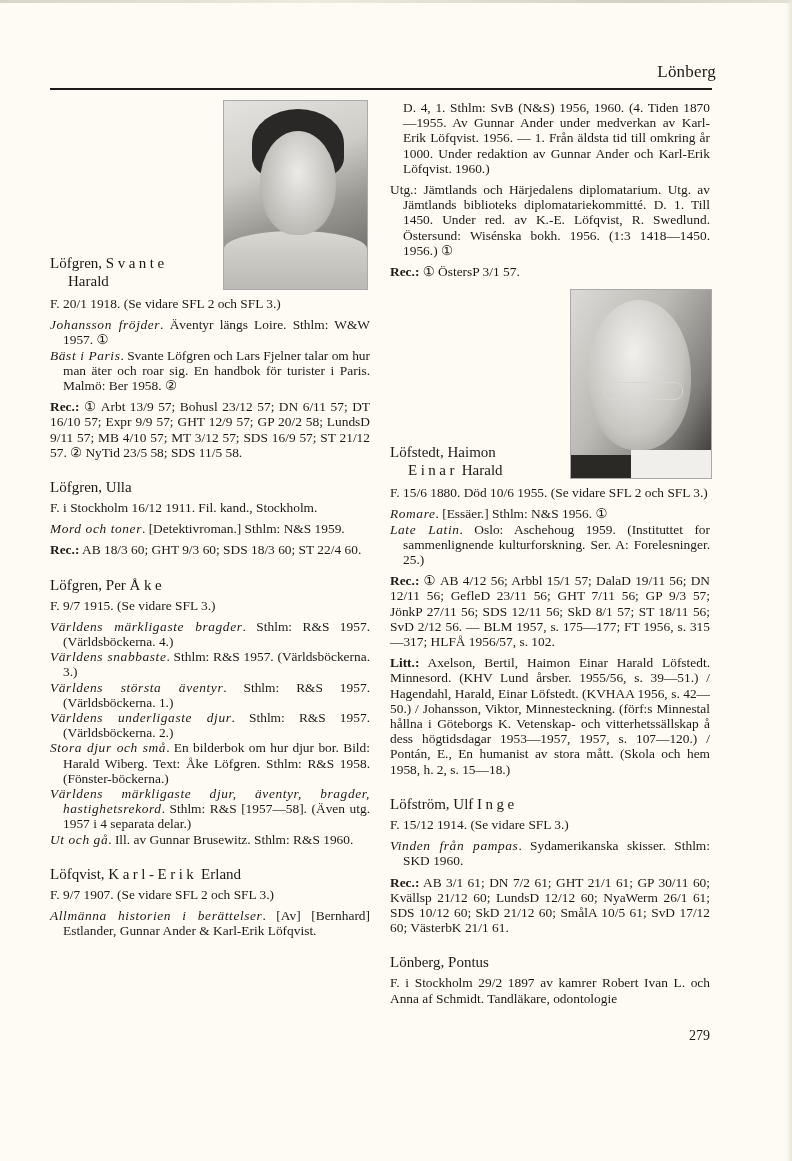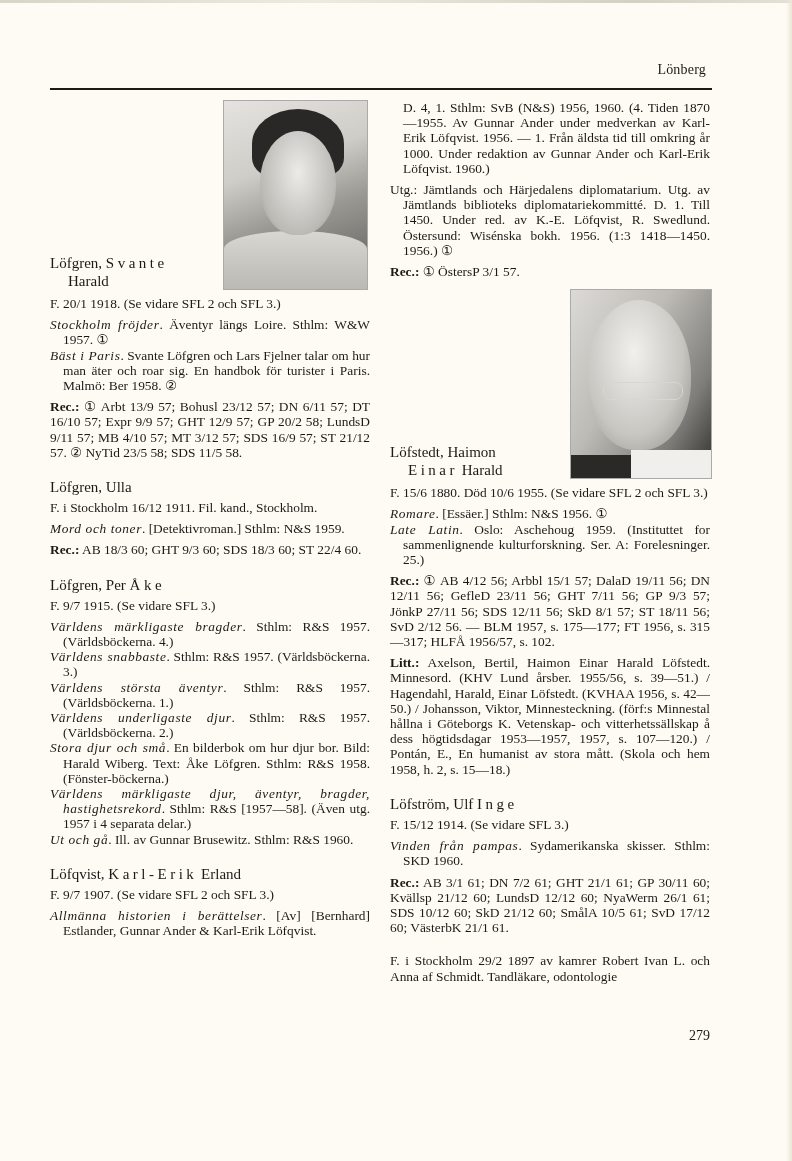--- a/index.html
+++ b/index.html
@@ -12,22 +12,22 @@
   }
   .page-edge-top {
     position: absolute; left: 0; top: 0; width: 792px; height: 3px;
     background: linear-gradient(90deg,#d8d4c8,#eeeae0 40%,#d4d0c4 80%,#e4e0d6);
   }
   .page-edge-right {
     position: absolute; right: 0; top: 0; width: 6px; height: 1161px;
     background: linear-gradient(90deg, rgba(255,255,255,0), #ece6d6);
   }
   .running-head {
-    position: absolute; left: 46px; top: 62px; width: 660px;
-    text-align: right; font-size: 14px; letter-spacing: 0.2px;
+    position: absolute; left: 56px; top: 62px; width: 660px;
+    text-align: right; font-size: 17px; letter-spacing: 0.2px;
   }
   .head-rule {
     position: absolute; left: 50px; top: 88px; width: 662px; height: 2px;
     background: #1c1a18;
   }
   .col { position: absolute; width: 320px; font-size: 13.4px; line-height: 15.2px; }
   .col-left { left: 50px; top: 100px; }
   .col-right { left: 390px; top: 100px; }
 
   .entry { margin-bottom: 18px; }
@@ -80,21 +80,21 @@
         <span class="indent2">Harald</span>
       </div>
       <div class="photo photo-1" style="margin-right:2px;">
         <div class="shirt"></div>
         <div class="hair"></div>
         <div class="face"></div>
       </div>
     </div>
     <p class="p">F. 20/1 1918. (Se vidare SFL 2 och SFL 3.)</p>
     <div class="hang-block">
-      <p class="hang"><span class="it">Stockholm fröjder</span><span>. Äventyr längs Loire. Sthlm: W&amp;W 1957. ①</span></p>
+      <p class="hang"><span class="it">Johansson fröjder</span><span>. Äventyr längs Loire. Sthlm: W&amp;W 1957. ①</span></p>
       <p class="hang"><span class="it">Bäst i Paris</span><span>. Svante Löfgren och Lars Fjelner talar om hur man äter och roar sig. En handbok för turister i Paris. Malmö: Ber 1958. ②</span></p>
     </div>
     <p class="p"><span class="b">Rec.:</span><span> ① Arbt 13/9 57; Bohusl 23/12 57; DN 6/11 57; DT 16/10 57; Expr 9/9 57; GHT 12/9 57; GP 20/2 58; LundsD 9/11 57; MB 4/10 57; MT 3/12 57; SDS 16/9 57; ST 21/12 57. ② NyTid 23/5 58; SDS 11/5 58.</span></p>
   </div>
 
   <div class="entry">
     <div class="entry-head">
       <span>Löfgren,</span>
       <span>Ulla</span>
     </div>
@@ -171,17 +171,21 @@
       <span class="spaced">Inge</span>
     </div>
     <p class="p">F. 15/12 1914. (Se vidare SFL 3.)</p>
     <div class="hang-block">
       <p class="hang"><span class="it">Vinden från pampas</span><span>. Sydamerikanska skisser. Sthlm: SKD 1960.</span></p>
     </div>
     <p class="p"><span class="b">Rec.:</span><span> AB 3/1 61; DN 7/2 61; GHT 21/1 61; GP 30/11 60; Kvällsp 21/12 60; LundsD 12/12 60; NyaWerm 26/1 61; SDS 10/12 60; SkD 21/12 60; SmålA 10/5 61; SvD 17/12 60; VästerbK 21/1 61.</span></p>
   </div>
 
   <div class="entry">
+    <div class="entry-head">
+      <span>Lönberg,</span>
+      <span>Pontus</span>
+    </div>
     <p class="p">F. i Stockholm 29/2 1897 av kamrer Robert Ivan L. och Anna af Schmidt. Tandläkare, odontologie</p>
   </div>
 </div>
 
 <div class="page-number">279</div>
 
 </body></html>

